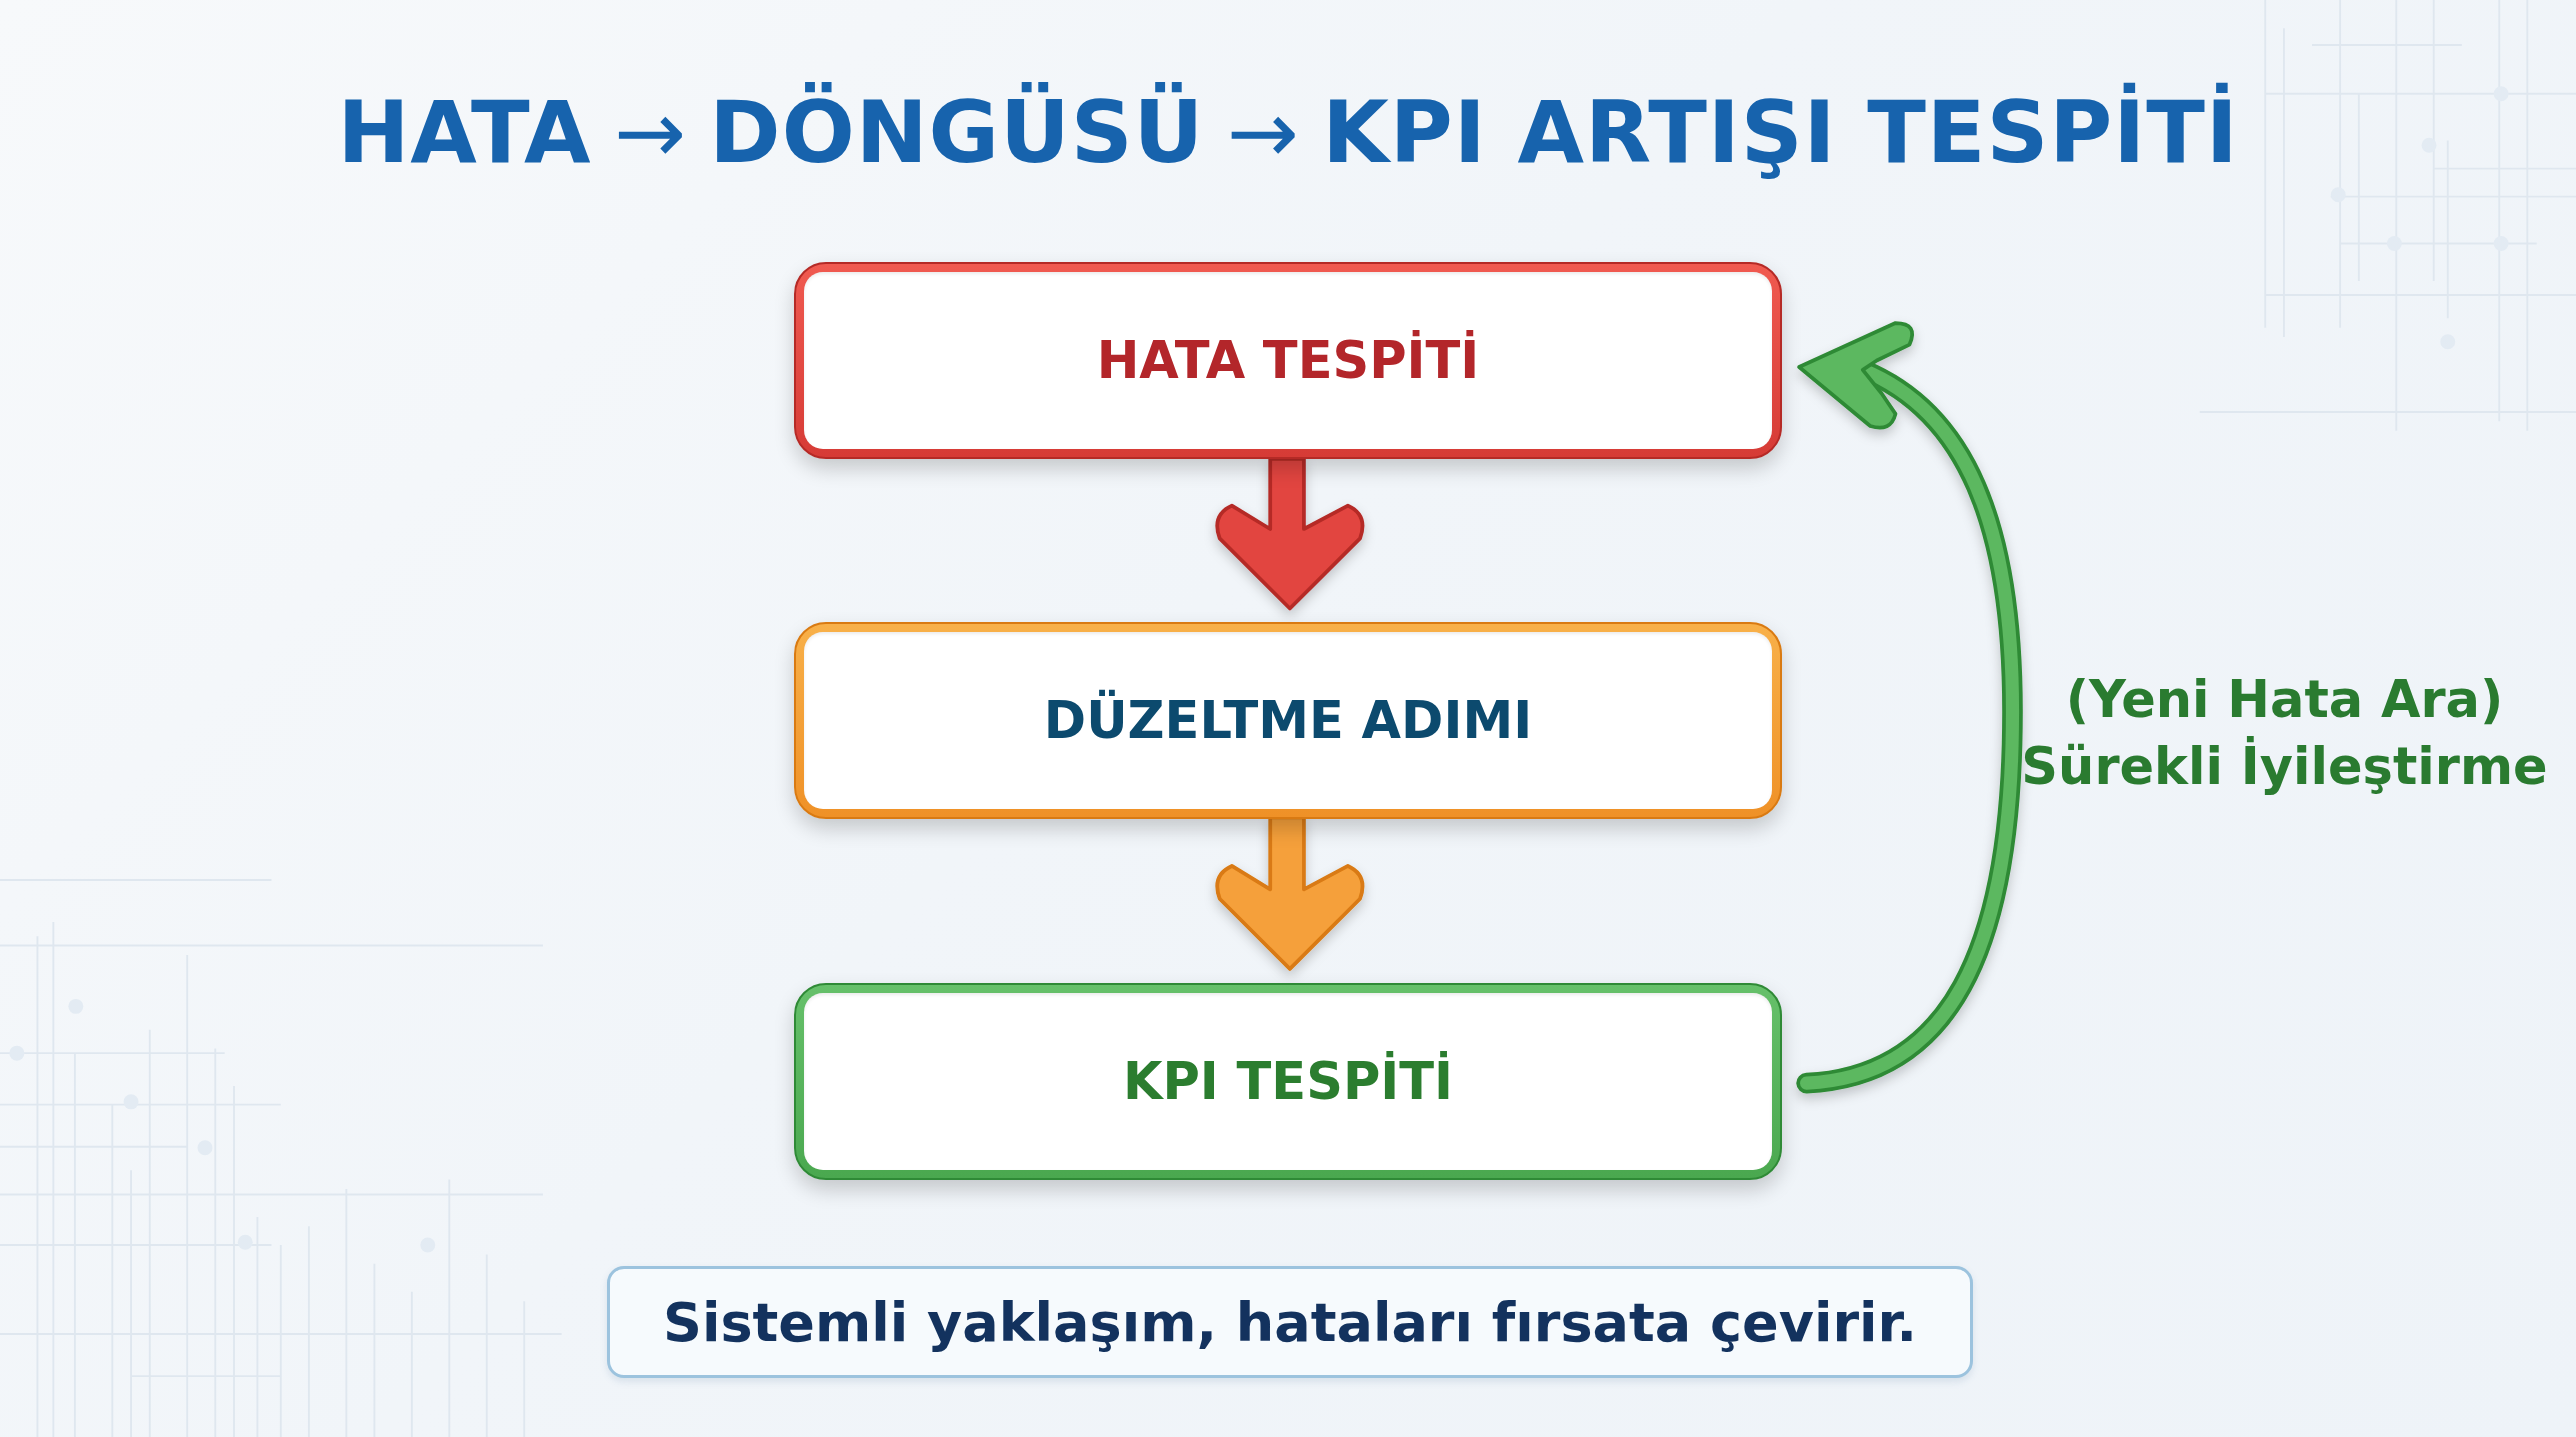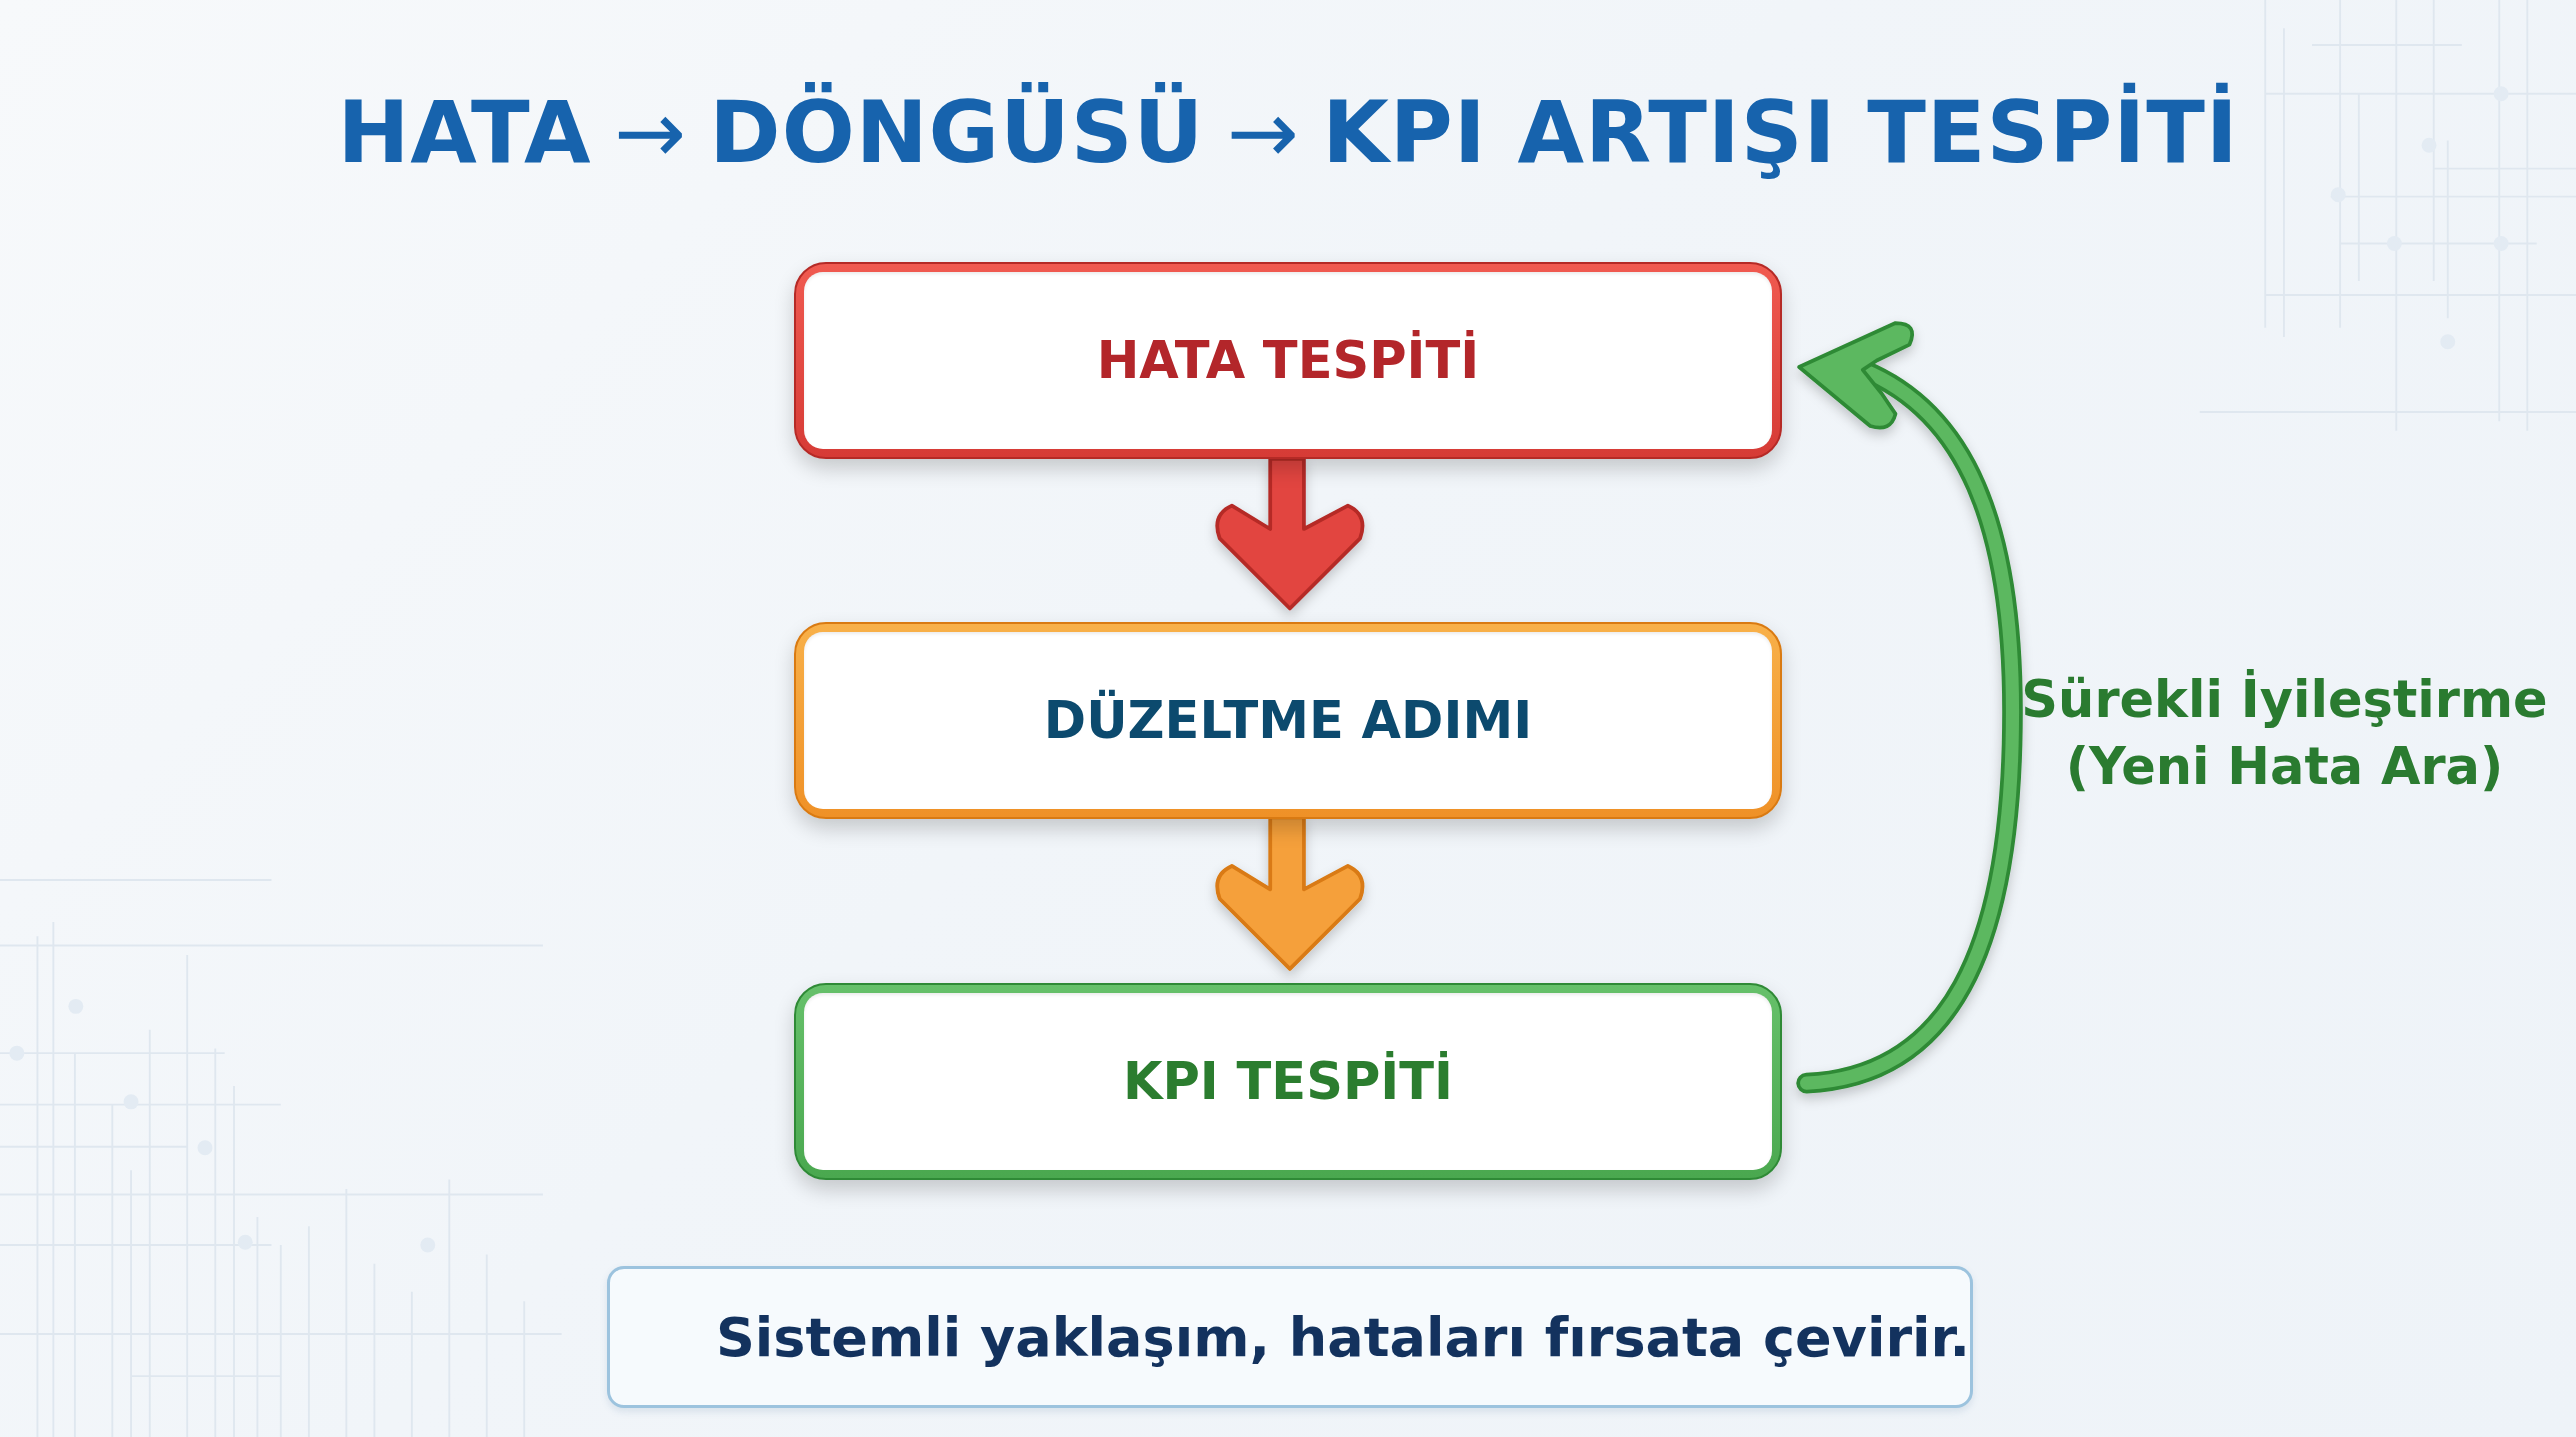--- a/index.html
+++ b/index.html
@@ -32,23 +32,23 @@
   .box.orange { top:622px; background:linear-gradient(#f8b049,#ef9127); border:2.8px solid #d97a12; }
   .box.orange .h, .box.orange .s { color:#0c4a6e; }
   .box.green { top:983px; background:linear-gradient(#66c06a,#4aa84f); border:2.8px solid #2f8a36; }
   .box.green .h, .box.green .s { color:#2b7d2f; }
   .arrows { position:absolute; left:0; top:0; width:2576px; height:1438px; pointer-events:none; }
   .side {
     position:absolute; left:2013px; width:543px; top:666px; text-align:center;
     color:#2a7b30; font-weight:bold; font-size:51px; line-height:67px;
   }
   .banner {
-    position:absolute; left:607px; top:1266px; width:1366px; height:142px; box-sizing:border-box;
+    position:absolute; left:607px; top:1266px; width:1366px; height:112px; box-sizing:border-box;
     border:3.7px solid #9cc3de; border-radius:17px; background:#f6fafd;
-    display:flex; align-items:center; justify-content:flex-end;
+    display:flex; align-items:center; justify-content:center;
     box-shadow: 0 3.7px 7.5px rgba(80,120,160,0.15);
   }
   .banner span { font-weight:bold; font-size:54px; color:#13325e; }
 </style>
 </head>
 <body>
 
 <svg class="bg-grid" width="2576" height="1438" viewBox="0 0 2752 1536">
   <g stroke="#dfe7ef" stroke-width="2" fill="none">
     <path d="M0 940 H290 M0 1010 H580 M0 1125 H240 M0 1180 H300 M0 1225 H200 M0 1276 H580 M0 1330 H290 M0 1425 H600 M140 1470 H300"></path>
@@ -109,20 +109,20 @@
   </div>
 </div>
 
 <div class="box green">
   <div class="inner">
     <div class="h">KPI TESPİTİ</div>
   </div>
 </div>
 
 <div class="side">
+  <div>(Yeni Hata Ara)</div>
   <div>Sürekli İyileştirme</div>
-  <div>(Yeni Hata Ara)</div>
 </div>
 
 <div class="banner">
   <span>Sistemli yaklaşım, hataları fırsata çevirir.</span>
 </div>
 
 
 </body></html>

